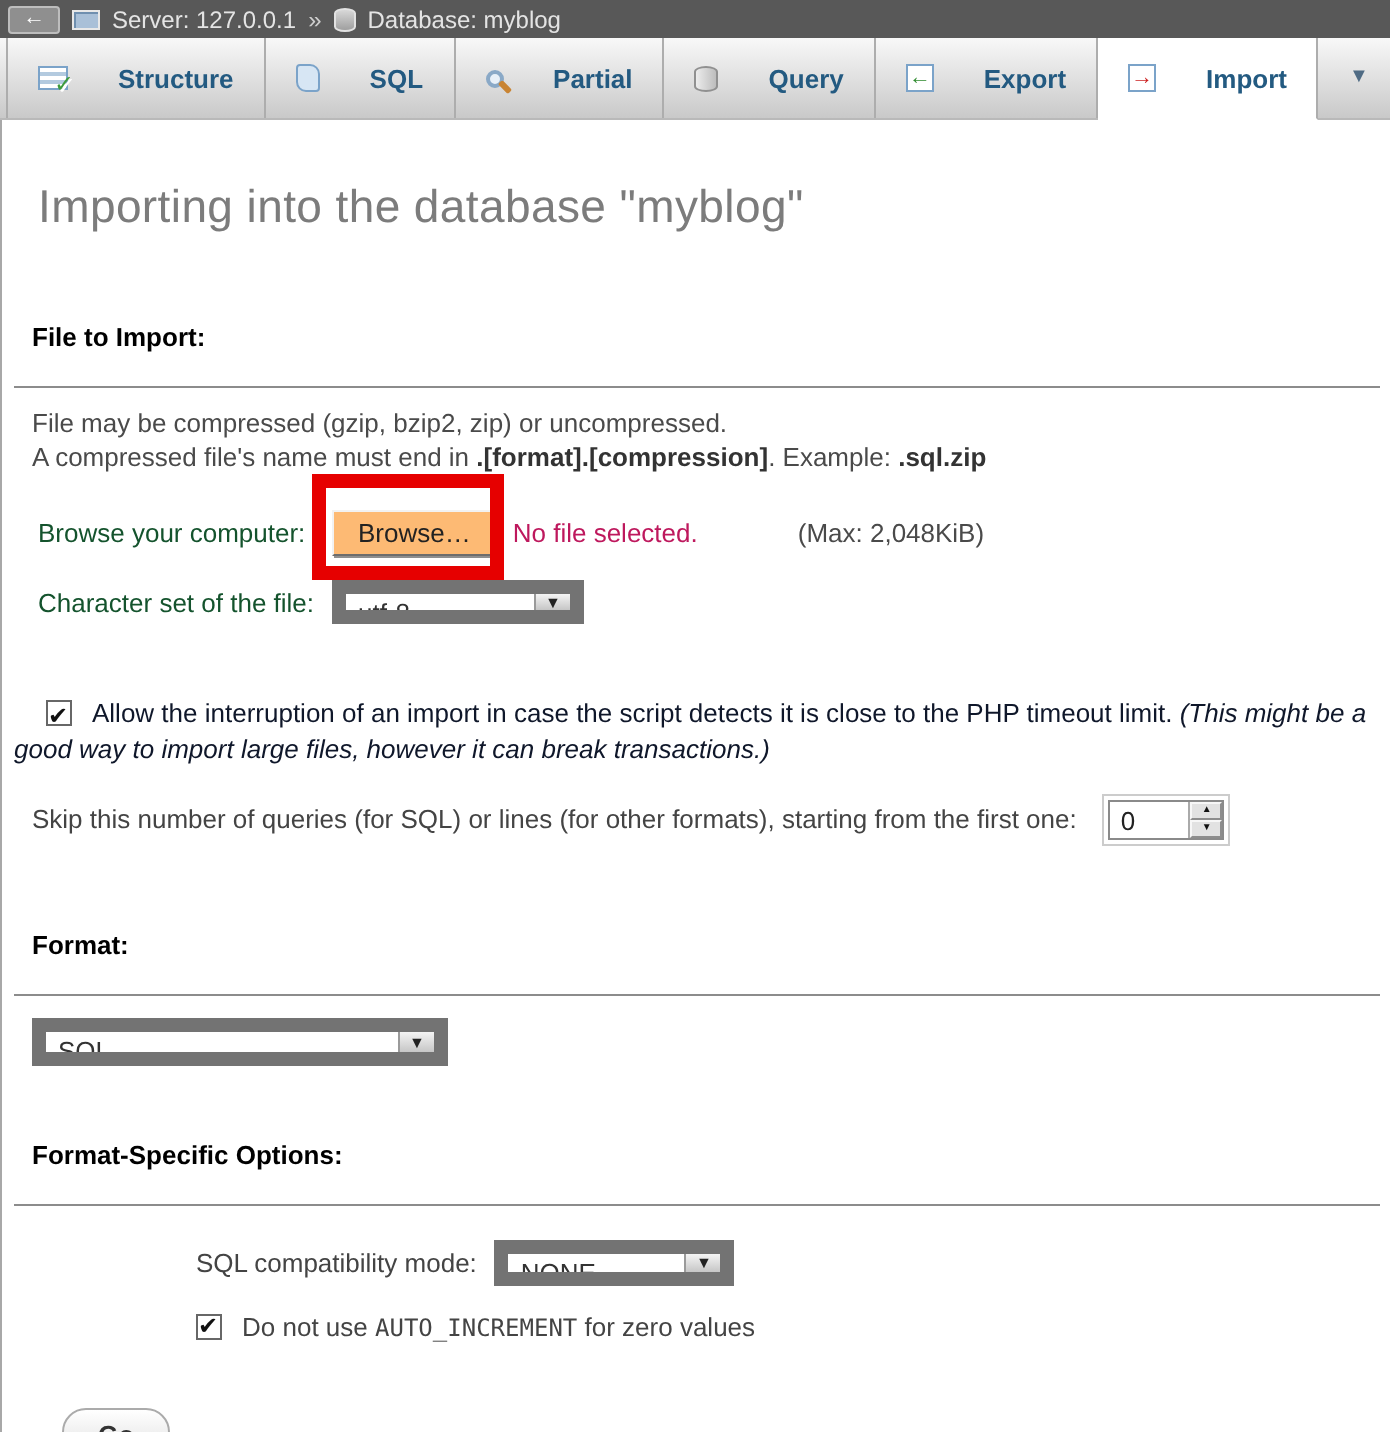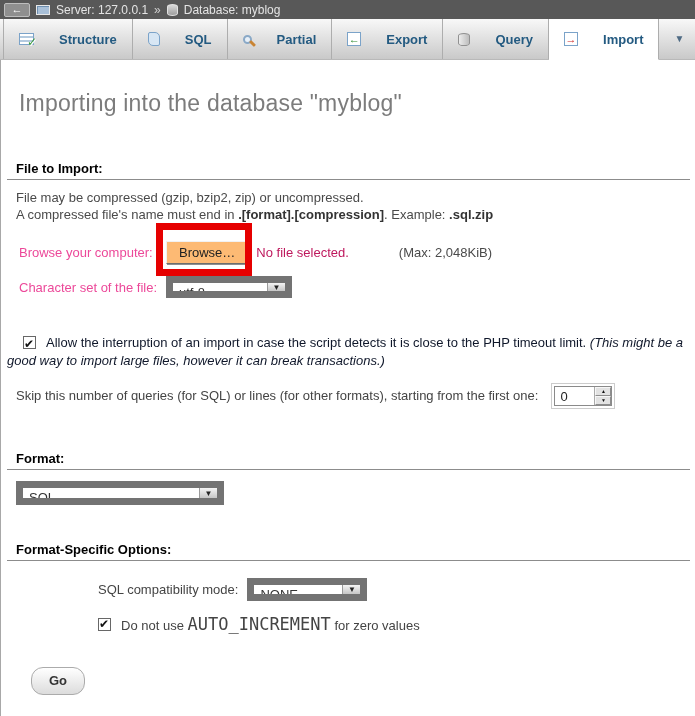--- a/index.html
+++ b/index.html
@@ -31,29 +31,29 @@
   .i-export::before { content:"←"; color:#2e8b2e; font-size:11px; font-weight:bold; line-height:12px; display:block; }
   .i-import::before { content:"→"; color:#cc2222; font-size:11px; font-weight:bold; line-height:12px; display:block; }
   .i-more { width:12px; height:12px; }
   .i-more::before { content:"▼"; color:#4f6b84; font-size:10px; line-height:12px; display:block; }
 
   
   .content { background:#fff; border-left:1px solid #a8a8a8; min-height:656px; padding-bottom:10px; overflow:hidden; }
   h1 { margin:30px 0 0 18px; font-size:23px; font-weight:normal; color:#7c7c7c; letter-spacing:0.2px; }
 
   .section { margin:0 5px 0 6px; }
-  .sec-head { margin-top:0; font-weight:bold; color:#000; font-size:13px; padding:2px 0 3px 9px; border-bottom:1px solid #8c8c8c; }
+  .sec-head { margin-top:0; font-weight:bold; color:#000; font-size:13px; padding:2px 0 17px 9px; border-bottom:1px solid #8c8c8c; }
   .s1 { margin-top:42px; } .s2 { margin-top:36px; } .s3 { margin-top:40px; } .s4 { margin-top:35px; }
 
   .para { padding-left:9px; margin-top:9px; line-height:17px; color:#4a4a4a; }
   .b { font-weight:bold; color:#333; }
 
   .row { display:flex; align-items:center; }
   .browse-row { margin-top:16px; padding-left:12px; position:relative; height:27px; }
-  .field-label { width:147px; color:#ec4899; flex:none; }
+  .field-label { width:147px; color:#14532d; flex:none; }
   .btn-browse { height:23px; padding:1px 12px 2px; background:#fdba74; border:1px solid; border-color:#f2f2f2 #6d6d6d #6d6d6d #f2f2f2; box-shadow:1px 1px 0 #8f8f8f; color:#222; font-size:13px; font-family:inherit; cursor:pointer; position:relative; z-index:2; }
   .nofile { margin-left:8px; color:#be185d; }
   .maxsize { margin-left:50px; color:#4a4a4a; }
 
   .annotation { position:absolute; left:149px; top:-16px; width:96px; height:53px; border:7px solid #e60000; z-index:6; pointer-events:none; }
 
   .charset-row { margin-top:10px; padding-left:12px; height:22px; }
 
   
   .sel { display:inline-flex; align-items:stretch; background:#fff; border:7px solid #737373; height:22px; cursor:pointer; }
@@ -78,21 +78,21 @@
   .spin-val { flex:1; padding:2px 0 0 5px; color:#222; }
   .spin-btns { width:17px; display:flex; flex-direction:column; border-left:1px solid #aaa; }
   .spin-btns span { flex:1; background:#e2e2e2; border:1px solid; border-color:#f7f7f7 #8d8d8d #8d8d8d #f7f7f7; display:flex; align-items:center; justify-content:center; cursor:pointer; }
   .spin-btns span::after { font-size:5px; color:#111; }
   .sp-up::after { content:"▲"; }
   .sp-dn::after { content:"▼"; }
 
   .compat-row { margin-top:17px; padding-left:91px; height:23px; }
   .zero-row { margin-top:13px; padding-left:91px; align-items:center; }
   .zero-row .cb { margin-right:10px; }
-  .mono { font-family:"DejaVu Sans Mono","Liberation Mono",monospace; font-size:17px; }
+  .mono { font-family:"DejaVu Sans Mono","Liberation Mono",monospace; font-size:12px; }
 
   .go-row { margin:33px 0 0 30px; }
   .btn-go { padding:5px 17px 6px; font-size:13px; font-weight:bold; color:#333; background:linear-gradient(#ffffff,#dcdcdc); border:1px solid #ababab; border-radius:12px; font-family:inherit; cursor:pointer; }
 </style>
 </head>
 <body>
 
 <div class="topbar">
   <span class="backbtn">←</span>
   <span class="ti i-server"></span>
@@ -109,26 +109,26 @@
   </div>
   <div class="tab">
     <span class="ti i-sql"></span>
     <span>SQL</span>
   </div>
   <div class="tab">
     <span class="ti i-search"></span>
     <span>Partial</span>
   </div>
   <div class="tab">
+    <span class="ti i-query"></span>
+    <span>Query</span>
+  </div>
+  <div class="tab">
     <span class="ti i-export"></span>
     <span>Export</span>
-  </div>
-  <div class="tab">
-    <span class="ti i-query"></span>
-    <span>Query</span>
   </div>
   <div class="tab active">
     <span class="ti i-import"></span>
     <span>Import</span>
   </div>
   <div class="tab">
     <span class="ti i-more"></span>
     <span>More</span>
   </div>
   <div class="tabfill"></div>

